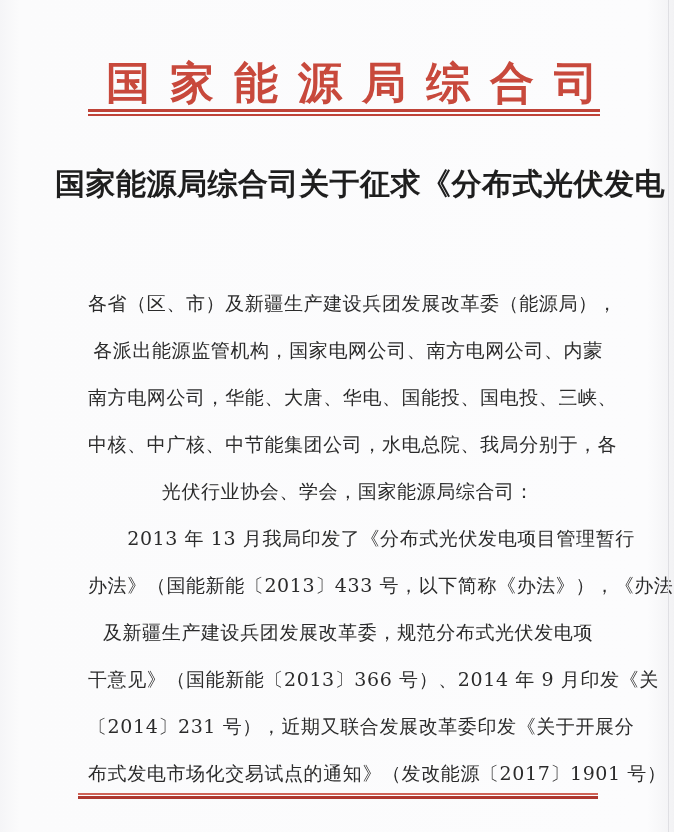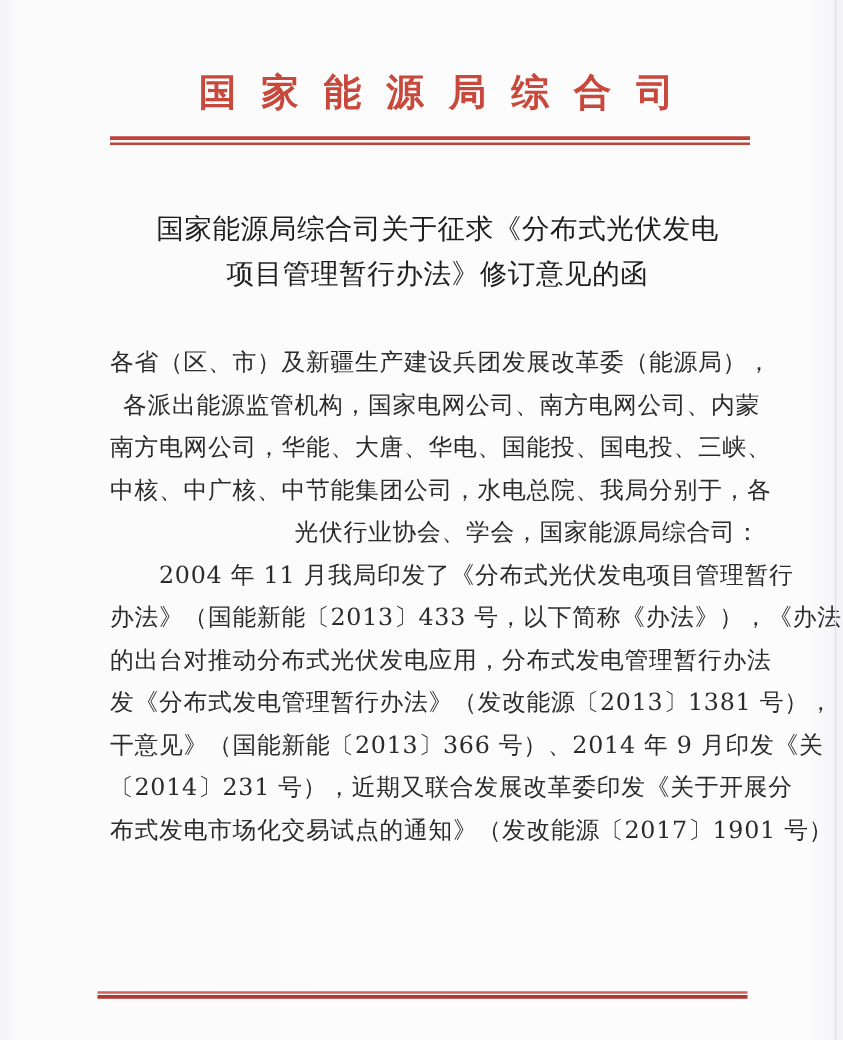--- a/index.html
+++ b/index.html
@@ -23,21 +23,21 @@
     width: 1px;
     height: 832px;
     background: #dfdfe3;
   }
   .agency {
     position: absolute;
     top: 54px;
     left: 88px;
     width: 524px;
     text-align: center;
-    font-size: 30px;
+    font-size: 44px;
     font-weight: bold;
     color: #c8493c;
     letter-spacing: 20px;
     padding-left: 18px;
     white-space: nowrap;
     box-sizing: border-box;
   }
   .head-rule {
     position: absolute;
     top: 109px;
@@ -46,41 +46,42 @@
     height: 2px;
     border-top: 3px solid #bf4338;
     border-bottom: 2px solid #bf4338;
   }
   .doc-title {
     position: absolute;
     top: 166px;
     left: 55px;
     width: 590px;
     text-align: center;
-    font-size: 22px;
-    font-weight: normal;
+    font-size: 30px;
+    font-weight: bold;
     line-height: 36px;
     color: #1e1e1e;
     letter-spacing: 0.5px;
   }
   .doc-title .line { white-space: nowrap; }
   .body-text {
     position: absolute;
     top: 273px;
     left: 88px;
     width: 520px;
     font-size: 19px;
     line-height: 34px;
     color: #2b2b2b;
     letter-spacing: 0.6px;
   }
   .para .line {
     height: 34px;
     white-space: nowrap;
-    text-align: right;
+    text-align: center;
+    margin-top: 13px;
   }
   .foot-rule {
     position: absolute;
     top: 793px;
     left: 78px;
     width: 520px;
     height: 1px;
     background: #fdfdfd;
     border-top: 2px solid #cf6357;
     border-bottom: 3px solid #ae372f;
@@ -90,36 +91,34 @@
 <body>
 
 <div class="page">
 
   <div class="agency">国家能源局综合司</div>
 
   <div class="head-rule"></div>
 
   <div class="doc-title">
       <div class="line">国家能源局综合司关于征求《分布式光伏发电</div>
-      <div class="line">项目管理暂行办法》修订意见的函</div>
     </div>
 
   <div class="body-text">
     <div class="para">
         <div class="line">各省（区、市）及新疆生产建设兵团发展改革委（能源局），</div>
         <div class="line">各派出能源监管机构，国家电网公司、南方电网公司、内蒙</div>
         <div class="line">南方电网公司，华能、大唐、华电、国能投、国电投、三峡、</div>
         <div class="line">中核、中广核、中节能集团公司，水电总院、我局分别于，各</div>
         <div class="line">光伏行业协会、学会，国家能源局综合司：</div>
       </div>
     <div class="para">
-        <div class="line">　　2004 年 11 月我局印发了《分布式光伏发电项目管理暂行</div>
+        <div class="line">　　2013 年 13 月我局印发了《分布式光伏发电项目管理暂行</div>
         <div class="line">办法》（国能新能〔2013〕433 号，以下简称《办法》），《办法》</div>
-        <div class="line">的出台对推动分布式光伏发电应用，分布式发电管理暂行办法</div>
-        <div class="line">发《分布式发电管理暂行办法》（发改能源〔2013〕1381 号），</div>
+        <div class="line">及新疆生产建设兵团发展改革委，规范分布式光伏发电项</div>
         <div class="line">干意见》（国能新能〔2013〕366 号）、2014 年 9 月印发《关</div>
         <div class="line">〔2014〕231 号），近期又联合发展改革委印发《关于开展分</div>
         <div class="line">布式发电市场化交易试点的通知》（发改能源〔2017〕1901 号），</div>
       </div>
   </div>
 
   <div class="foot-rule"></div>
 
   <div class="page-edge-right"></div>
 

